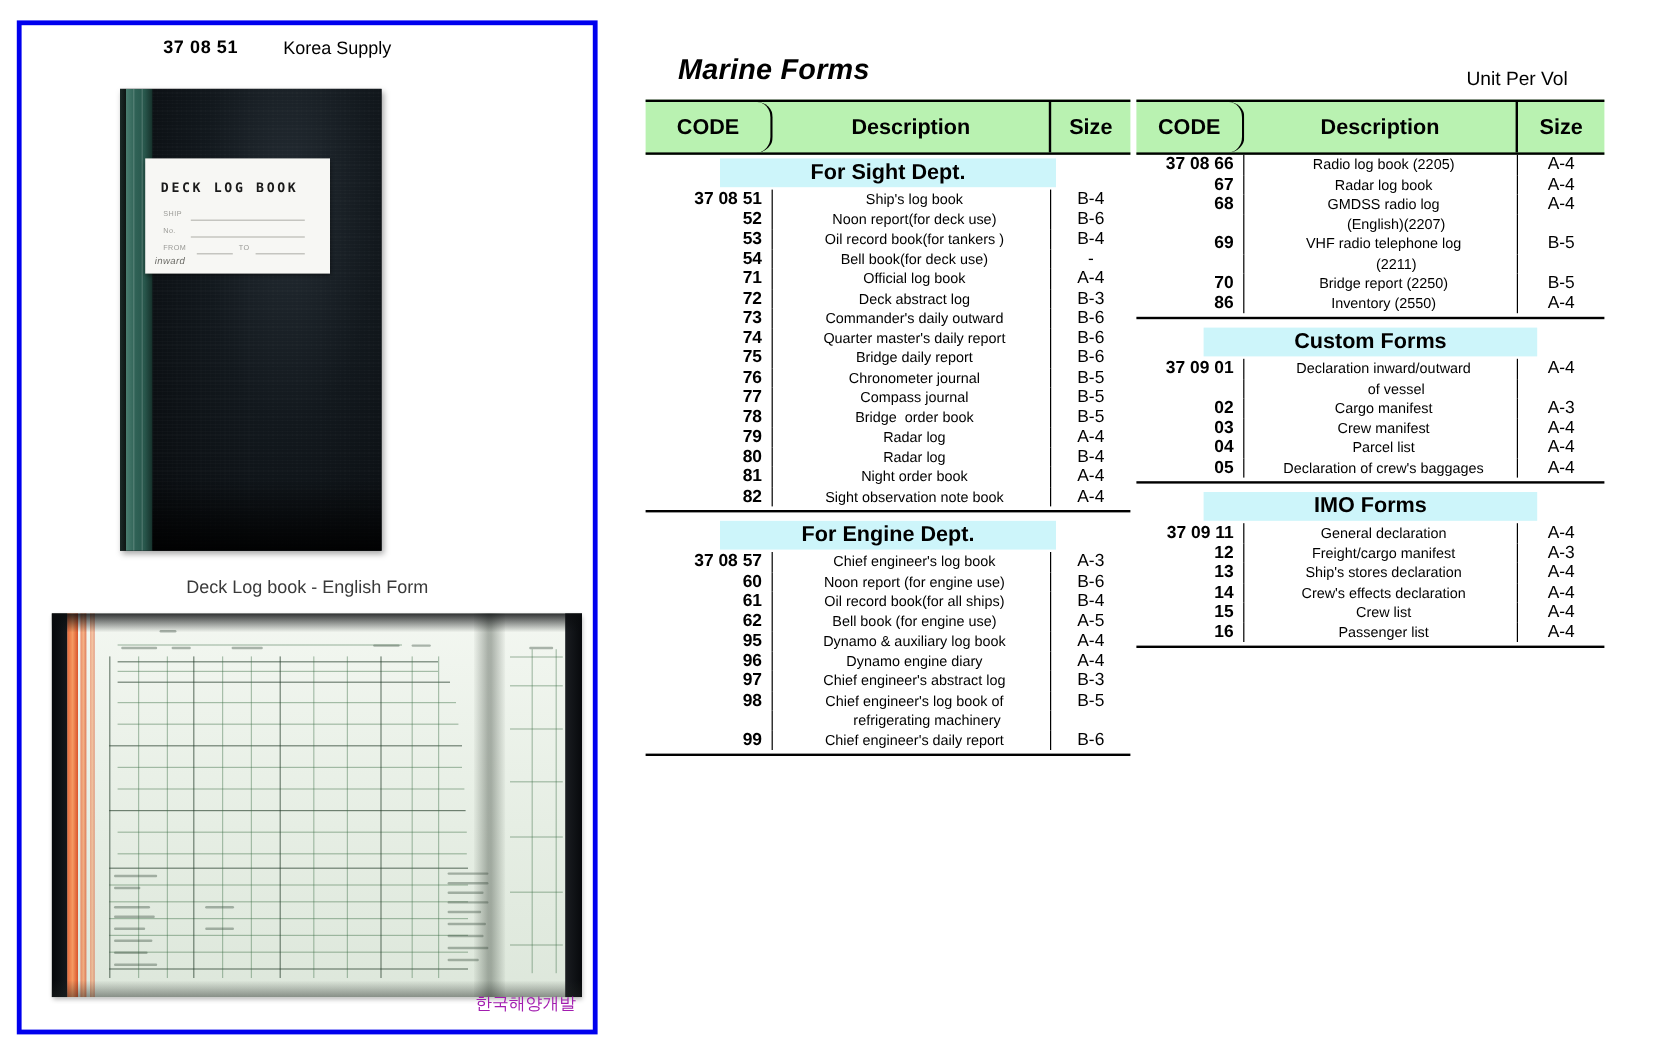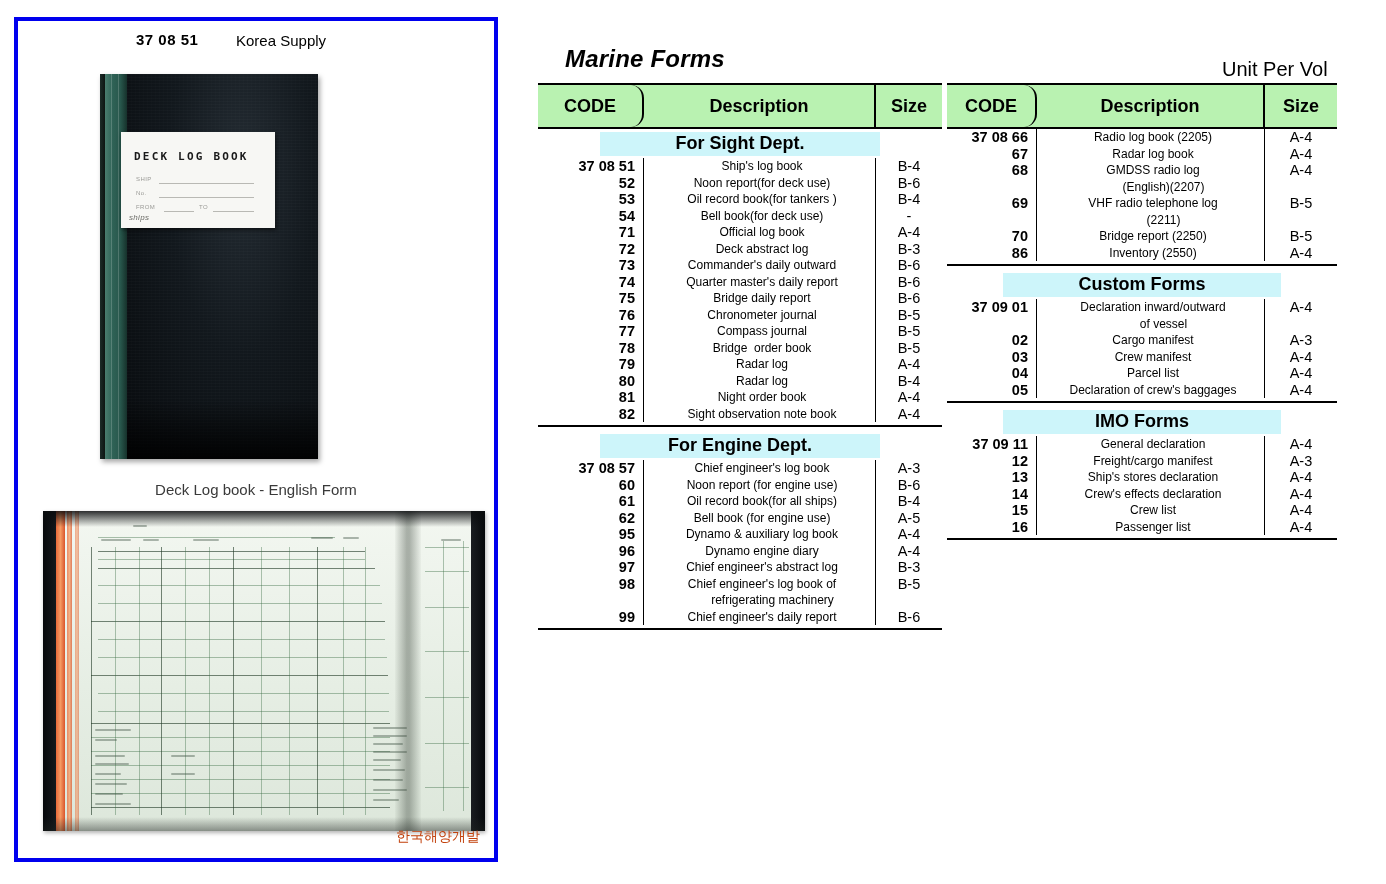--- a/index.html
+++ b/index.html
@@ -89,32 +89,32 @@
   .ob-vl{position:absolute;top:0;bottom:0;width:1px;background:rgba(60,110,70,.40);}
   .ob-thick{background:rgba(35,60,40,.62);}
   .ob-blob{position:absolute;background:rgba(60,80,65,.40);height:2px;border-radius:1px;}
   .ob-topshadow{position:absolute;left:0;right:0;top:0;height:16px;
     background:linear-gradient(180deg,rgba(10,12,14,.85),rgba(10,12,14,0));}
   .ob-botshadow{position:absolute;left:0;right:0;bottom:0;height:14px;
     background:linear-gradient(0deg,rgba(30,35,32,.45),rgba(30,35,32,0));}
 
   #caption-2{
     position:absolute;right:14px;bottom:12px;
-    font-size:14px;color:#c2410c;
+    font-size:14px;color:#a21caf;
     font-family:Liberation Sans, sans-serif;
   }
 
   
   #sheet-title{
     position:absolute;left:565px;top:45px;
     font-size:24px;font-weight:bold;font-style:italic;letter-spacing:.2px;
   }
   #unit-note{
     position:absolute;left:1222px;top:58px;
-    font-size:20px;
+    font-size:16px;
   }
 
   .form-table{
     position:absolute;
     font-size:14.5px;
   }
   #table-left{left:538px;top:83px;width:404px;}
   #table-right{left:947px;top:83px;width:390px;}
 
   .thead{
@@ -179,21 +179,21 @@
   <div id="cover-label">
     <div id="cover-label-title">DECK LOG BOOK</div>
     <div class="label-faint" style="left:15px;top:44px;">SHIP</div>
     <div class="label-line" style="left:38px;top:51px;width:95px;"></div>
     <div class="label-faint" style="left:15px;top:58px;">No.</div>
     <div class="label-line" style="left:38px;top:65px;width:95px;"></div>
     <div class="label-faint" style="left:15px;top:72px;">FROM</div>
     <div class="label-faint" style="left:78px;top:72px;">TO</div>
     <div class="label-line" style="left:43px;top:79px;width:30px;"></div>
     <div class="label-line" style="left:92px;top:79px;width:41px;"></div>
-    <div id="cover-label-brand">ships</div>
+    <div id="cover-label-brand">inward</div>
   </div>
 
   <div id="caption-1">Deck Log book - English Form</div>
 
   <div id="open-book-photo">
     <div class="ob-page" style="left:13px;right:14px;"></div>
 
     <div class="ob-hl" style="top:26px;left:55px;right:150px;"></div>
     <div class="ob-hl ob-thick" style="top:40px;left:55px;right:120px;"></div>
     <div class="ob-hl" style="top:48px;left:55px;right:120px;"></div>

